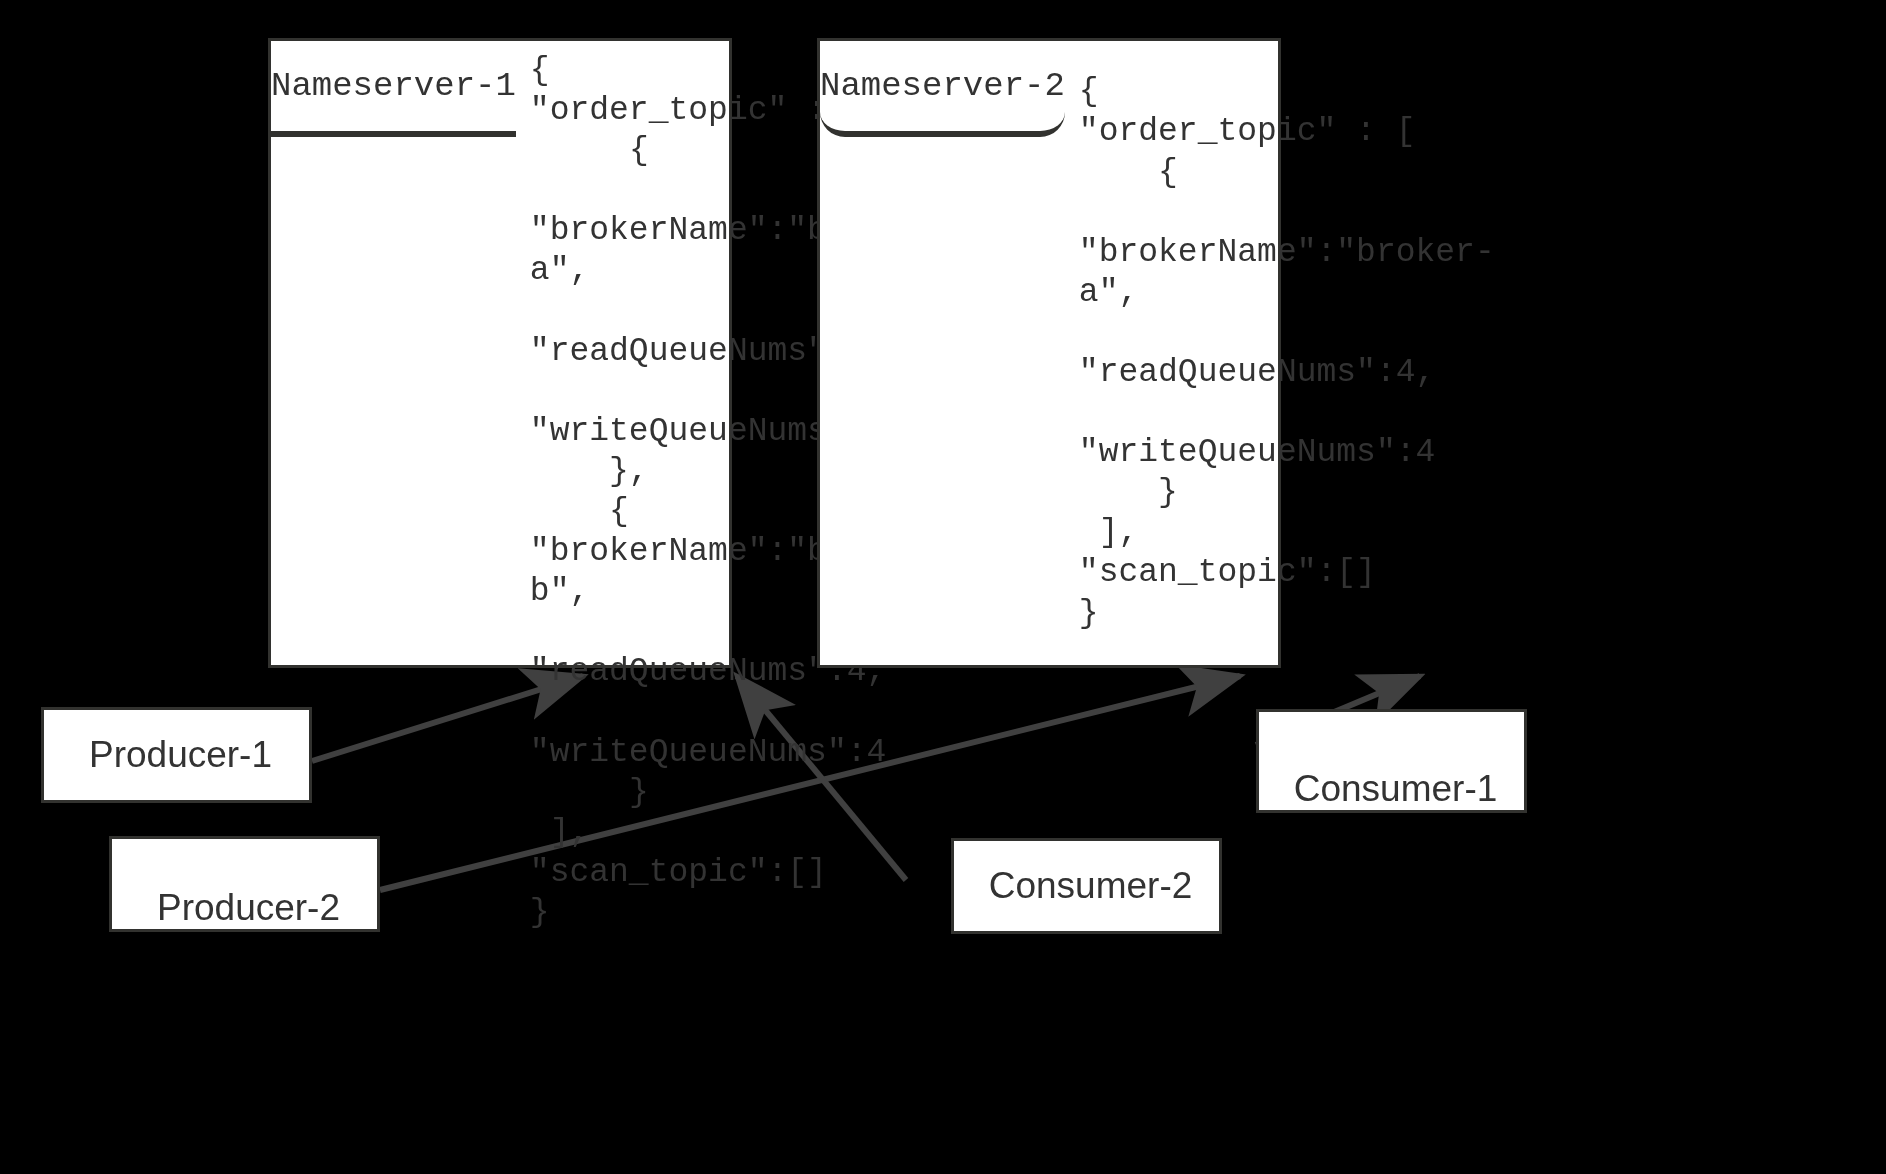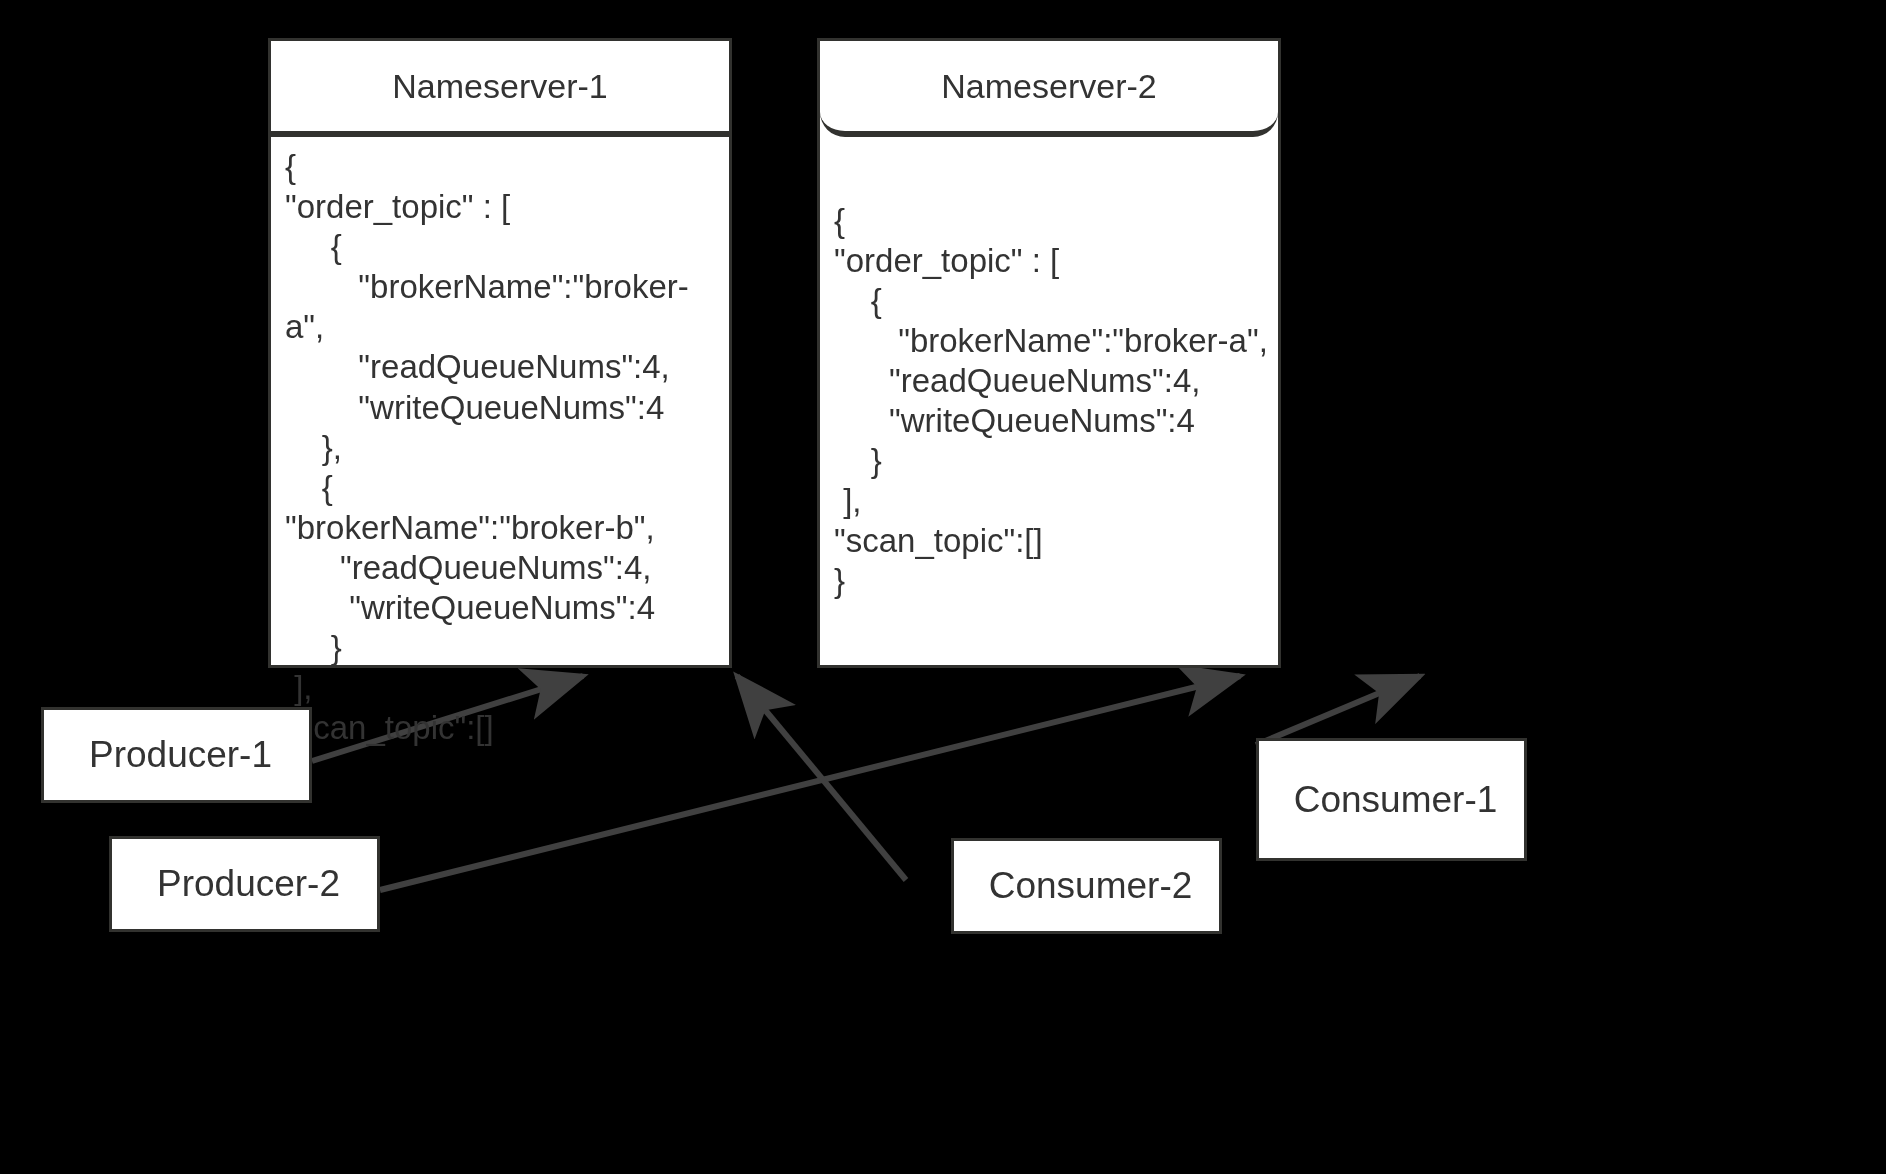--- a/index.html
+++ b/index.html
@@ -26,22 +26,23 @@
     position: absolute;
     background: #ffffff;
     border: 3px solid #32322f;
     box-sizing: border-box;
     color: #2f2f2f;
     z-index: 2;
     padding-left: 8px;
   }
   .server-node {
     display: flex;
-    flex-direction: column;
+    flex-direction: row;
     padding: 0;
+    font-family: Liberation Mono, monospace;
   }
   .server-title {
     flex: 0 0 auto;
     text-align: center;
     font-size: 34px;
     line-height: 1.2;
     color: #333333;
     border-bottom: 6px solid #32322f;
     box-sizing: border-box;
     display: flex;
@@ -72,22 +73,22 @@
     font-size: 37px;
     color: #333333;
     text-align: center;
   }
   
   #node-nameserver-1 { left: 268px; top: 38px;  width: 464px; height: 630px; }
   #node-nameserver-1 .server-title { height: 96px; }
   #node-nameserver-2 { left: 817px; top: 38px;  width: 464px; height: 630px; }
   #node-nameserver-2 .server-title { height: 96px; border-radius: 25px; }
   #node-producer-1   { left: 41px;  top: 707px;  width: 271px; height: 96px;  }
-  #node-producer-2   { left: 109px; top: 836px;  width: 271px; height: 96px;  }
-  #node-consumer-1   { left: 1256px;top: 738px;  width: 271px; height: 123px;  }
+  #node-producer-2   { left: 109px; top: 836px;  width: 271px; height: 96px; align-items: flex-end;  }
+  #node-consumer-1   { left: 1256px;top: 709px;  width: 271px; height: 104px; align-items: flex-end;  }
   #node-consumer-2   { left: 906px; top: 838px;  width: 271px; height: 96px; margin-left: 45px;  }
 </style>
 </head>
 <body>
 
 <div id="canvas">
 
   <svg id="edges" viewBox="0 0 1886 1174" xmlns="http://www.w3.org/2000/svg">
     <defs>
       <marker id="arrowhead" markerWidth="11" markerHeight="9" refX="10" refY="4.5" orient="auto" markerUnits="strokeWidth">

